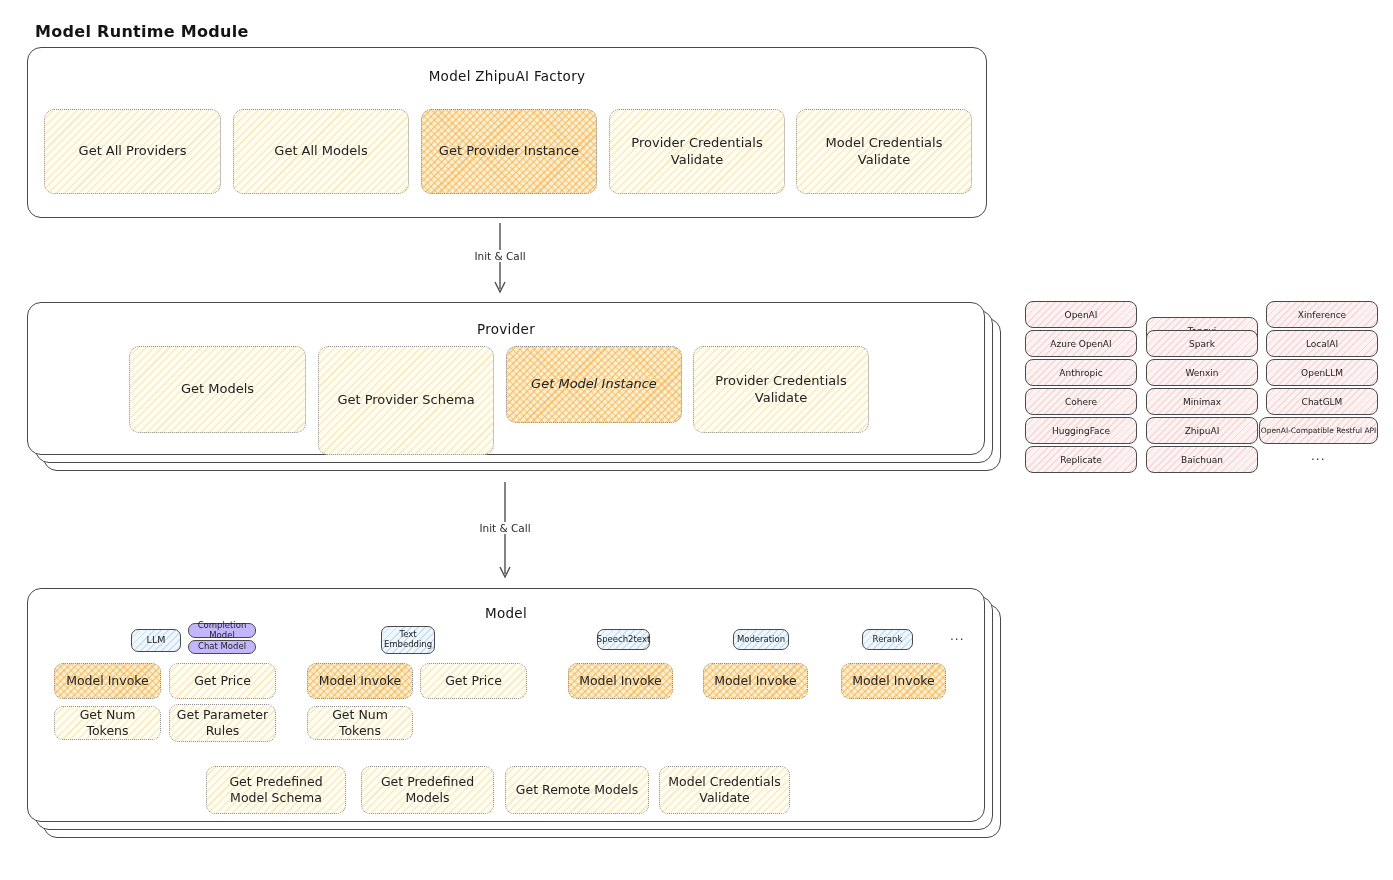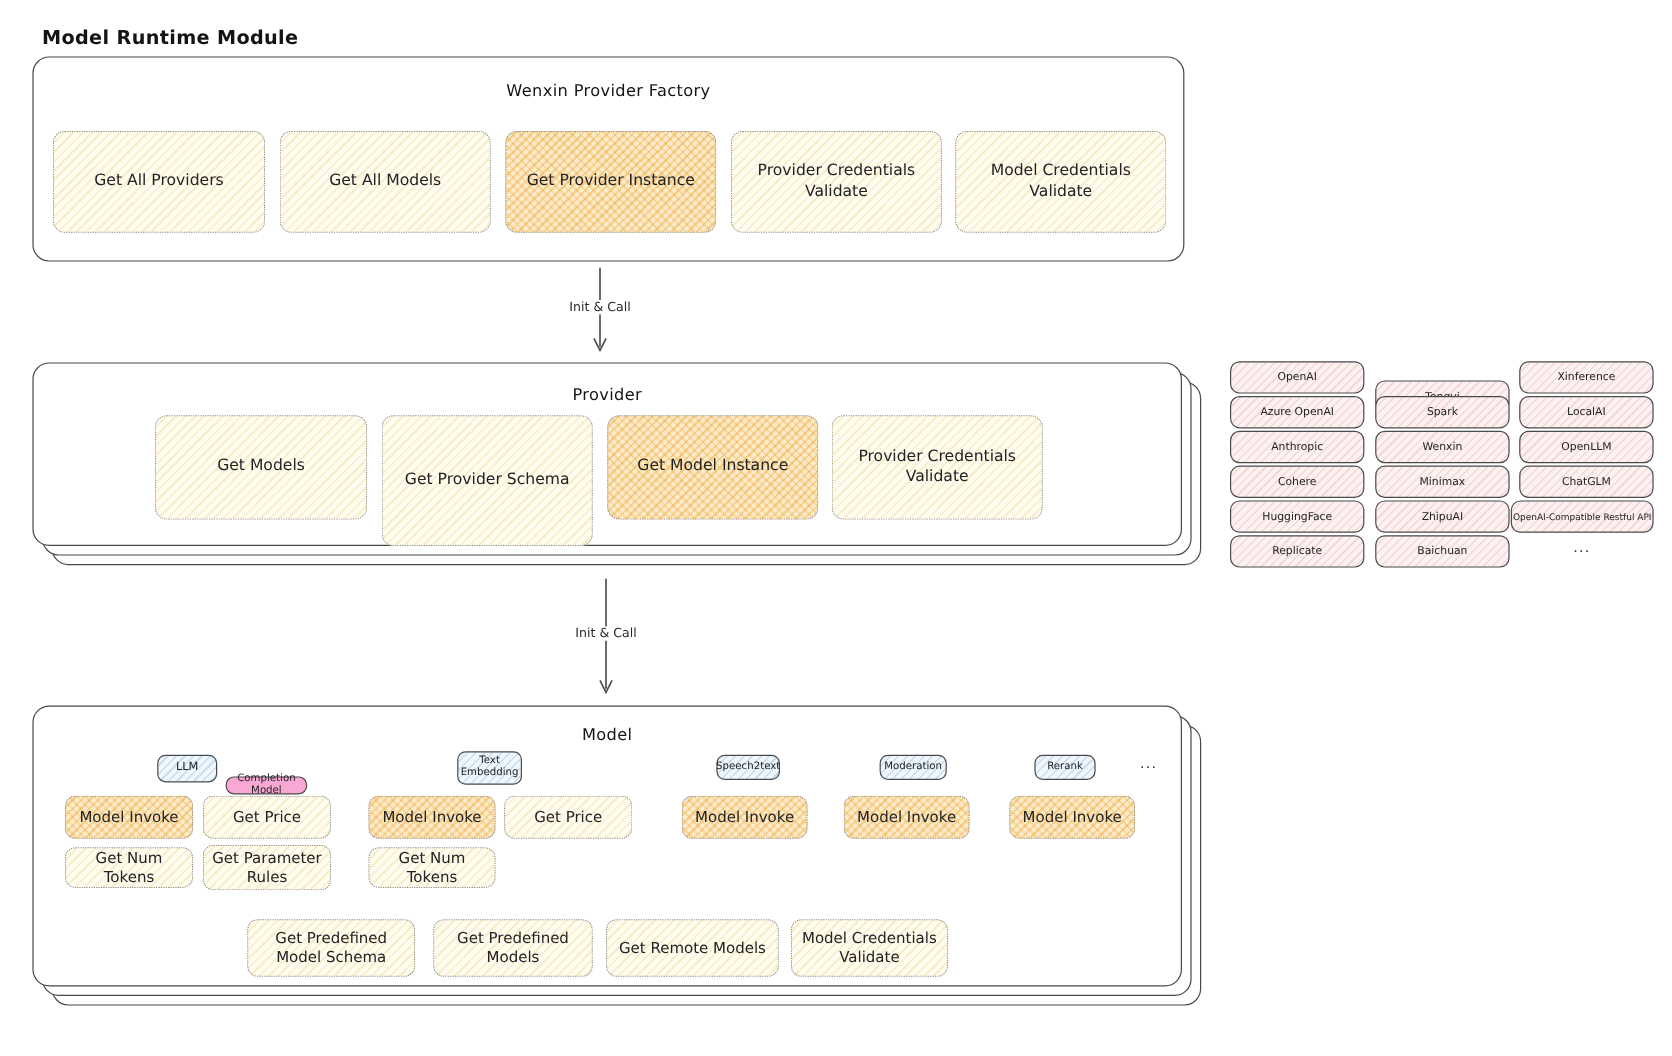--- a/index.html
+++ b/index.html
@@ -49,60 +49,60 @@
     box-sizing:border-box;font-size:9px;color:#222;text-align:center;white-space:nowrap;
     background:repeating-linear-gradient(135deg, rgba(225,120,120,0.22) 0 1.3px, transparent 1.3px 5px), #fdf2f2;
   }
   
   .badge{
     position:absolute;display:flex;align-items:center;justify-content:center;
     border:1.2px solid #4a4a4a;border-radius:7px;box-sizing:border-box;
     font-size:8.5px;text-align:center;line-height:1.15;color:#222;
     background:repeating-linear-gradient(135deg, rgba(110,165,220,0.30) 0 1.3px, transparent 1.3px 5px), #eff7fd;
   }
-  .badge.white{background:#f9a8d4;margin-top:24px;}
+  .badge.white{background:#c4b5fd;}
   .ellipsis{
     position:absolute;font-size:12px;color:#333;letter-spacing:1px;
   }
   .arrow{position:absolute;}
   .arrow-label{
     position:absolute;transform:translateX(-50%);background:#fff;padding:0 4px;
     font-size:10.5px;color:#2a2a2a;white-space:nowrap;
   }
 </style>
 </head>
 <body>
 
 <div class="canvas">
 
   <div class="page-title">Model Runtime Module</div>
 
   <div class="panel" style="left:27px;top:47px;width:960px;height:171px;">
-    <div class="sec-title" style="top:20px;">Wenxin Provider Factory</div>
+    <div class="sec-title" style="top:20px;">Model ZhipuAI Factory</div>
     <div class="btn yellow" style="left:16px;top:61px;width:177px;height:85px;">Get All Providers</div>
     <div class="btn yellow" style="left:205px;top:61px;width:176px;height:85px;">Get All Models</div>
     <div class="btn orange" style="left:393px;top:61px;width:176px;height:85px;">Get Provider Instance</div>
     <div class="btn yellow" style="left:581px;top:61px;width:176px;height:85px;">Provider Credentials Validate</div>
     <div class="btn yellow" style="left:768px;top:61px;width:176px;height:85px;">Model Credentials Validate</div>
   </div>
 
   <svg class="arrow" style="left:492px;top:223px;" width="16" height="74">
     <line x1="8" y1="0" x2="8" y2="66" stroke="#4f4f4f" stroke-width="1.4"></line>
     <path d="M3 59 L8 69 L13 59" fill="none" stroke="#4f4f4f" stroke-width="1.4"></path>
   </svg>
   <div class="arrow-label" style="left:500px;top:250px;">Init &amp; Call</div>
 
   <div class="stack" style="left:27px;top:302px;width:958px;height:153px;">
     <div class="stack-layer" style="transform:translate(16px,16px);"></div>
     <div class="stack-layer" style="transform:translate(8px,8px);"></div>
     <div class="panel-front">
       <div class="sec-title" style="top:18px;">Provider</div>
       <div class="btn yellow" style="left:101px;top:43px;width:177px;height:87px;">Get Models</div>
       <div class="btn yellow" style="left:290px;top:43px;width:176px;height:109px;">Get Provider Schema</div>
-      <div class="btn orange" style="left:478px;top:43px;width:176px;height:87px;">Get Model Instance</div>
+      <div class="btn orange" style="left:478px;top:43px;width:176px;height:77px;font-style:italic;">Get Model Instance</div>
       <div class="btn yellow" style="left:665px;top:43px;width:176px;height:87px;">Provider Credentials Validate</div>
     </div>
   </div>
 
   <div style="position:absolute;left:1025px;top:301px;width:355px;height:175px;">
     <div class="vendor" style="left:0;top:0;">OpenAI</div>
     <div class="vendor" style="left:0;top:29px;">Azure OpenAI</div>
     <div class="vendor" style="left:0;top:58px;">Anthropic</div>
     <div class="vendor" style="left:0;top:87px;">Cohere</div>
     <div class="vendor" style="left:0;top:116px;">HuggingFace</div>

